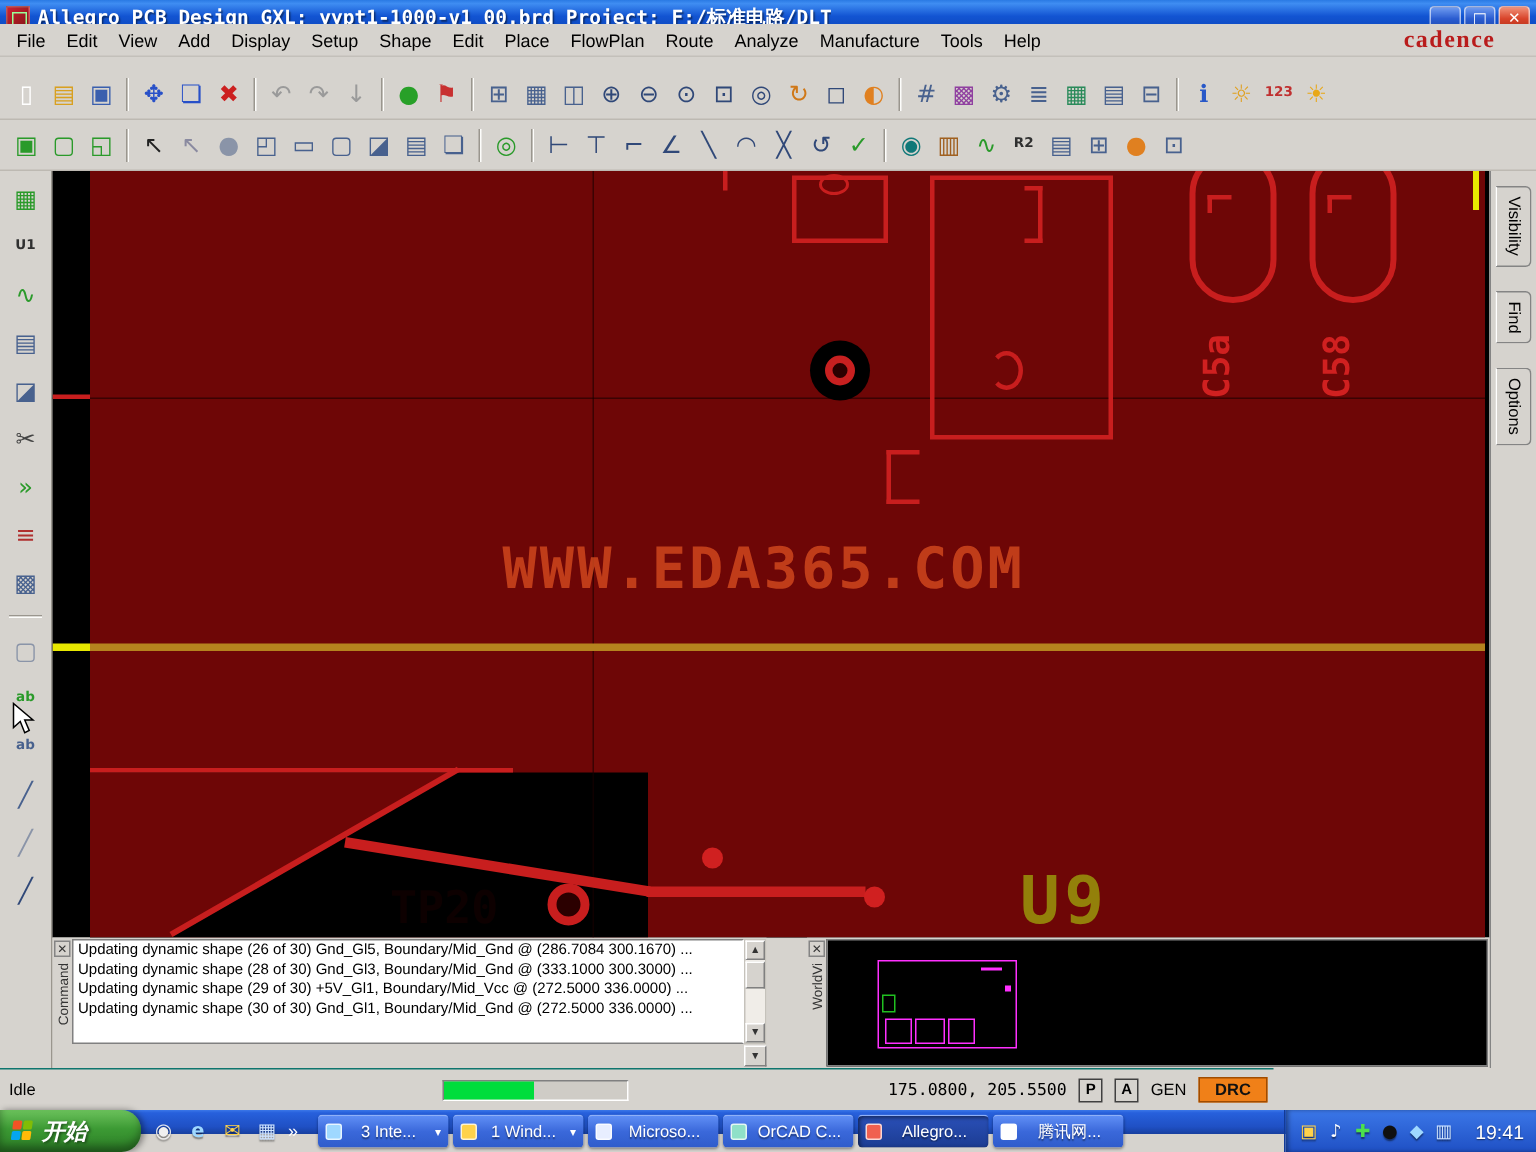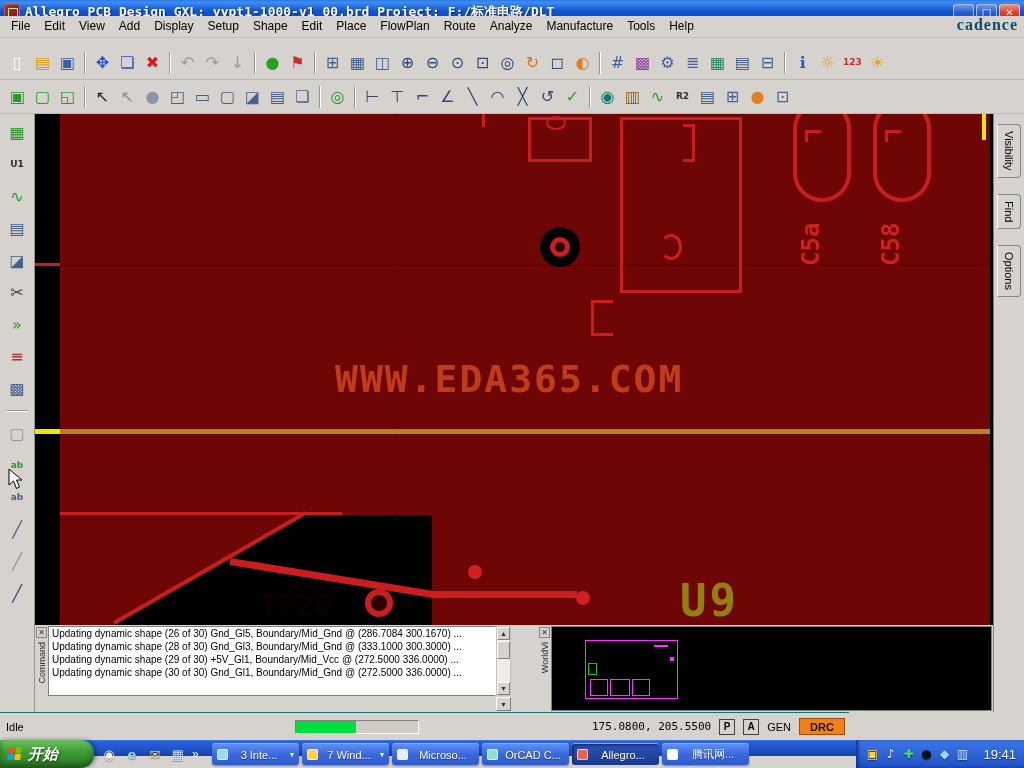--- a/index.html
+++ b/index.html
@@ -15,23 +15,23 @@
     border:1px solid #fff4; position:relative; flex:none; }
   #app-icon::after{ content:""; position:absolute; left:3px; top:3px; width:8px; height:8px; border:1px solid #9f9; }
   #title-text { color:#fff; font:bold 13px "DejaVu Sans Mono",monospace; text-shadow:1px 1px 1px #0007; white-space:nowrap; overflow:hidden; }
   #win-controls { margin-left:auto; display:flex; gap:2px; }
   .winbtn { width:21px; height:17px; border-radius:3px; color:#fff; font:bold 10px "DejaVu Sans",sans-serif;
     background:linear-gradient(180deg,#6f9bf0,#2a5cd0 50%,#1e49ad); border:1px solid #fff9; line-height:15px; text-align:center; }
   .winbtn.close { background:linear-gradient(180deg,#f09078,#d8442a 50%,#b3321c); }
 
   
   #menubar { position:absolute; left:0; top:16px; width:1024px; height:22px; background:#d6d3ce;
-    display:flex; padding-left:4px; border-bottom:1px solid #c3c0ba; }
+    display:flex; align-items:center; padding-left:4px; border-bottom:1px solid #c3c0ba; }
   .menu-item { font-size:12px; color:#000; padding:3px 7px; }
-  #brand { margin-left:auto; margin-right:6px; color:#0c4a6e; font:bold 16px "Liberation Serif",serif; letter-spacing:1px; }
+  #brand { margin-left:auto; margin-right:27px; color:#b91c1c; font:bold 16px "Liberation Serif",serif; letter-spacing:1px; }
 
   
   .toolbar { position:absolute; left:0; width:1024px; height:34px; background:#d6d3ce;
     display:flex; align-items:center; padding-left:5px; border-bottom:1px solid #bdb9b2; }
   #toolbar-row1 { top:46px; } #toolbar-row2 { top:80px; }
   .tbbtn { width:25px; height:25px; display:flex; align-items:center; justify-content:center;
     font-family:"DejaVu Sans",sans-serif; font-size:16px; flex:none; border:1px solid transparent; }
   .tbglyph { line-height:1; }
   .tbglyph.small { font-size:9px; font-weight:bold; }
   .tbsep { width:2px; height:22px; border-left:1px solid #9a968e; border-right:1px solid #fdfdfb; margin:0 4px; flex:none; }
@@ -582,21 +582,21 @@
       <span id="ql-overflow">»</span>
     </div>
   <div id="task-buttons">
       <button class="task-btn">
         <span class="task-icon" style="background: rgb(159, 216, 255);"></span>
         <span class="task-label">3 Inte...</span>
         <span class="task-arrow">▾</span>
       </button>
       <button class="task-btn">
         <span class="task-icon" style="background: rgb(255, 210, 74);"></span>
-        <span class="task-label">7 Wind...</span>
+        <span class="task-label">1 Wind...</span>
         <span class="task-arrow">▾</span>
       </button>
       <button class="task-btn">
         <span class="task-icon" style="background: rgb(232, 238, 255);"></span>
         <span class="task-label">Microso...</span>
       </button>
       <button class="task-btn">
         <span class="task-icon" style="background: rgb(143, 224, 200);"></span>
         <span class="task-label">OrCAD C...</span>
       </button>

